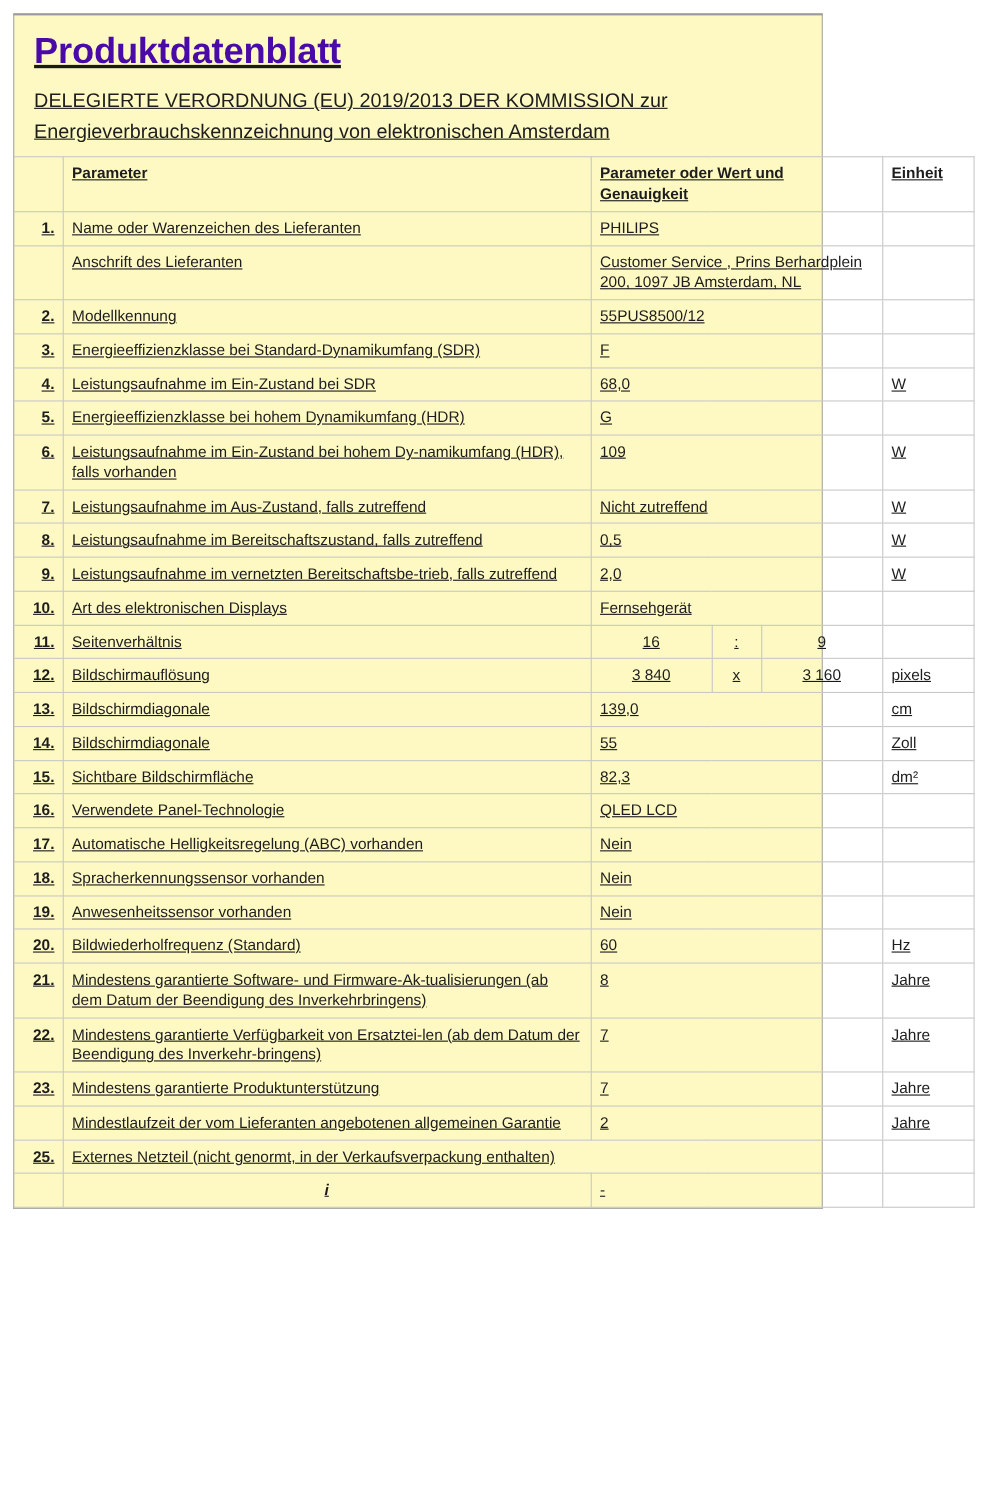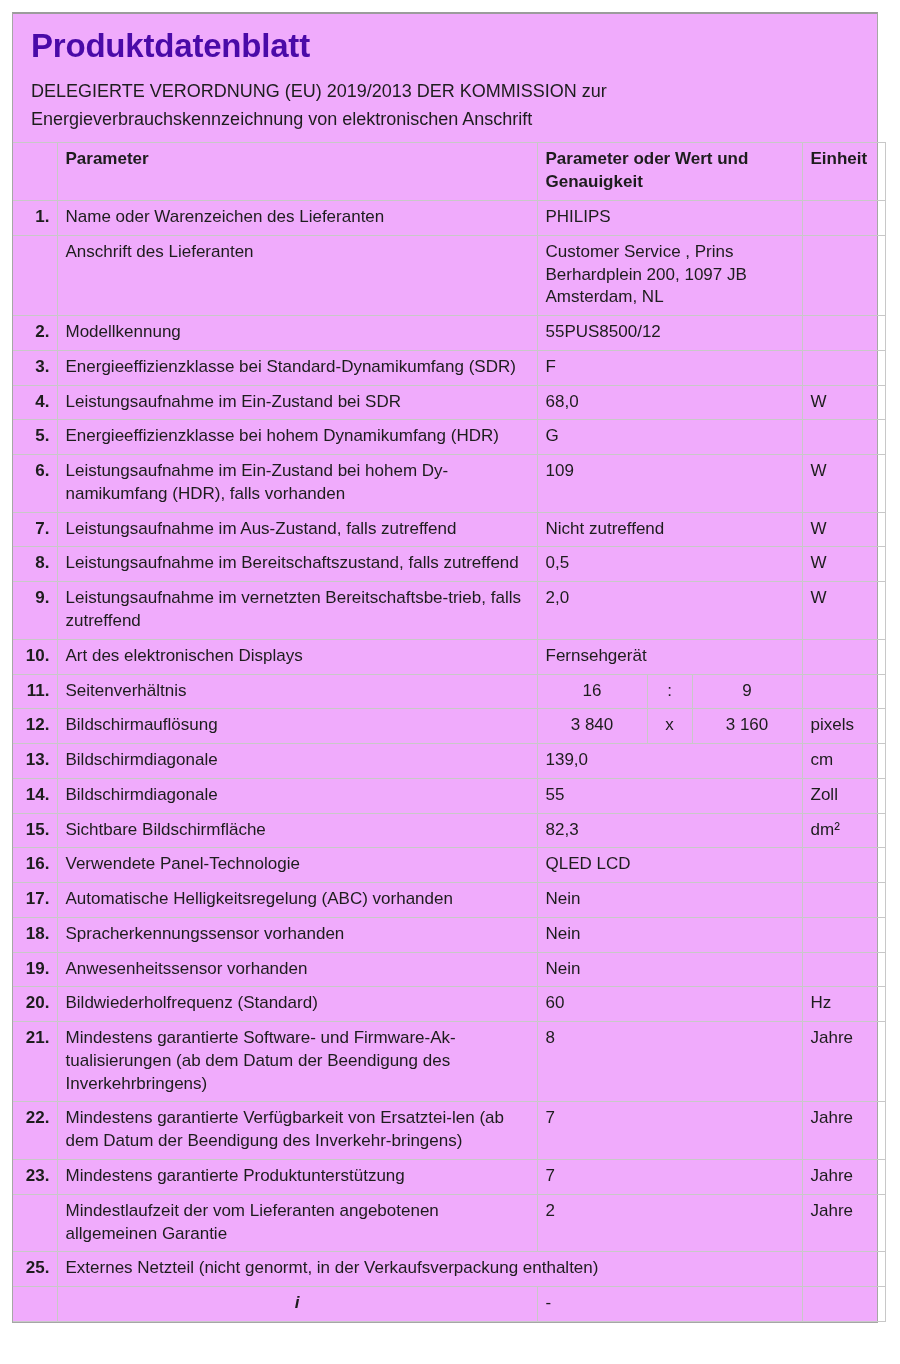--- a/index.html
+++ b/index.html
@@ -12,25 +12,26 @@
     height: 1364px;
     font-family: "Liberation Sans", sans-serif;
     color: #1a1a1a;
     overflow: hidden;
   }
 
   .sheet {
     position: absolute;
     left: 12px;
     top: 12px;
-    width: 866px;
+    width: 736px;
     box-sizing: border-box;
     border: 1px solid #a6a6a6;
     border-top: 2px solid #9c9c9c;
-    background: #f0abfc;
+    background: #fef9c3;
+    text-decoration: underline;
   }
 
   .head-block {
     padding: 14px 18px 8px 18px;
   }
 
   .doc-title {
     color: #4a0aa8;
     font-size: 33px;
     font-weight: bold;
@@ -43,21 +44,21 @@
     font-size: 18px;
     line-height: 1.45;
     color: #1d1d1d;
     margin: 0 0 2px 0;
   }
 
   table.ds {
     border-collapse: collapse;
     width: 100%;
     table-layout: fixed;
-    font-size: 17px;
+    font-size: 14px;
   }
 
   table.ds td {
     border: 1px solid #c8c8c8;
     padding: 5px 8px 6px 8px;
     vertical-align: top;
     line-height: 1.34;
     color: #1d1d1d;
   }
 
@@ -98,21 +99,21 @@
   }
 </style>
 </head>
 <body>
 
 <div class="sheet">
 
   <div class="head-block">
     <div class="doc-title">Produktdatenblatt</div>
     <div class="doc-subtitle">DELEGIERTE VERORDNUNG (EU) 2019/2013 DER KOMMISSION zur</div>
-    <div class="doc-subtitle">Energieverbrauchskennzeichnung von elektronischen Anschrift</div>
+    <div class="doc-subtitle">Energieverbrauchskennzeichnung von elektronischen Amsterdam</div>
   </div>
 
   <table class="ds">
     <colgroup>
       <col class="c-num">
         <col class="c-par">
         <col class="c-v1">
         <col class="c-v2">
         <col class="c-v3">
         <col class="c-unit">

